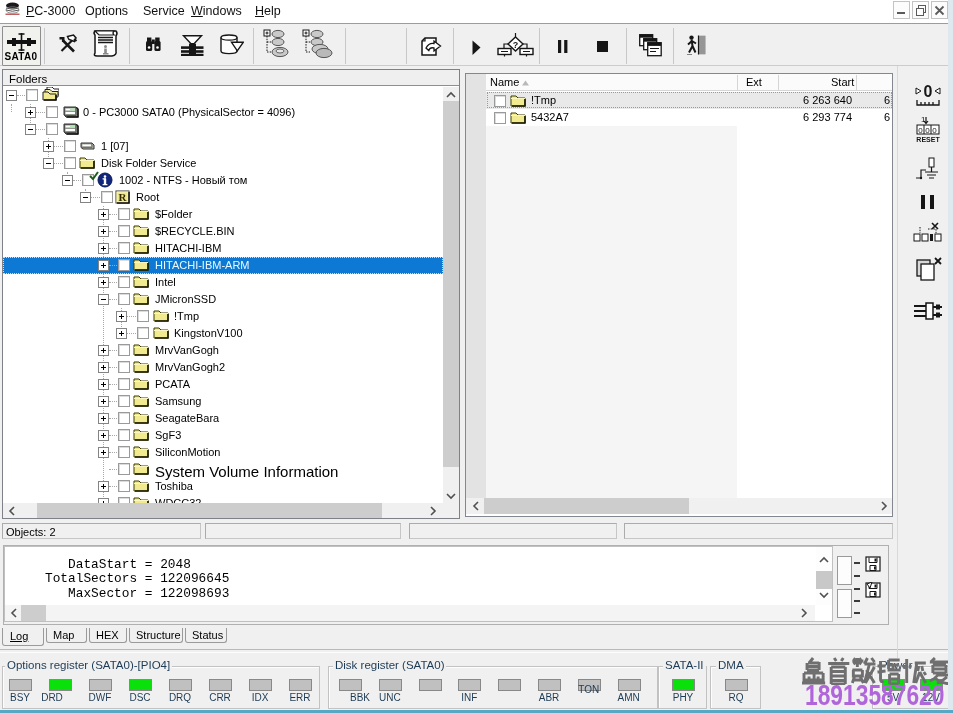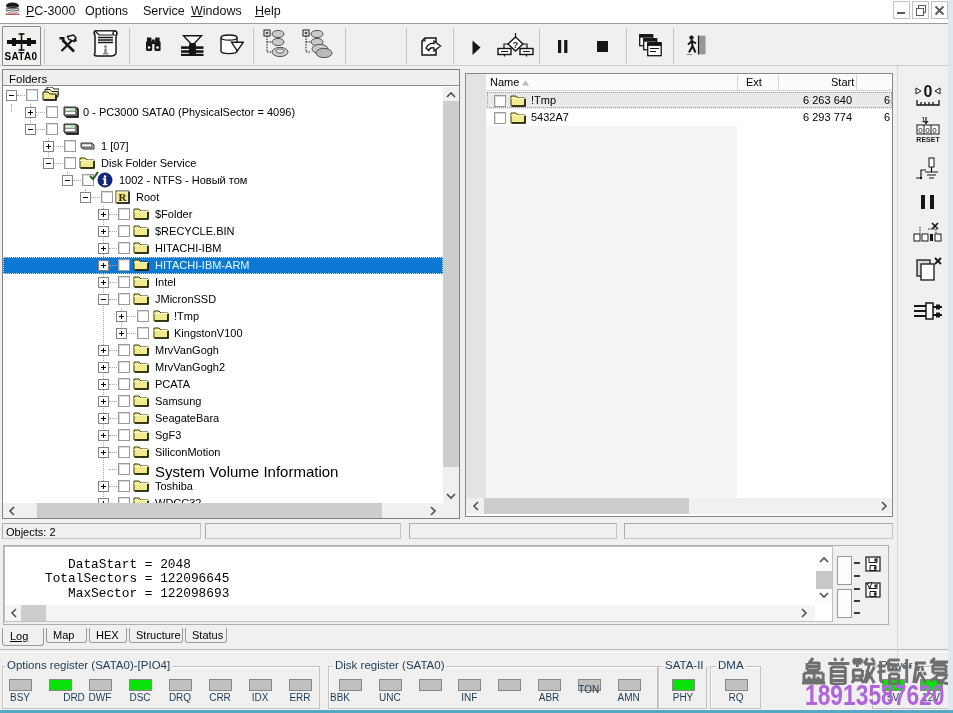--- a/index.html
+++ b/index.html
@@ -577,35 +577,35 @@
 <div class="glabel" style="left:333px;top:659px">Disk register (SATA0)</div>
 <div class="abs" style="left:658px;top:666px;width:49px;height:43px;border:1px solid #c2c2c2;box-shadow:inset 1px 1px 0 #fdfdfd;box-sizing:border-box"></div>
 <div class="glabel" style="left:663px;top:659px">SATA-II</div>
 <div class="abs" style="left:710px;top:666px;width:51px;height:43px;border:1px solid #c2c2c2;box-shadow:inset 1px 1px 0 #fdfdfd;box-sizing:border-box"></div>
 <div class="glabel" style="left:716px;top:659px">DMA</div>
 <div class="abs" style="left:872px;top:666px;width:78px;height:43px;border:1px solid #c2c2c2;box-shadow:inset 1px 1px 0 #fdfdfd;box-sizing:border-box"></div>
 <div class="glabel" style="left:878px;top:659px">Power</div>
 <div class="led ledg" style="left:9px;top:679px"></div>
 <div class="llab" style="left:20px;top:692px;transform:translateX(-50%)">BSY</div>
 <div class="led ledon" style="left:49px;top:679px"></div>
-<div class="llab" style="left:74px;top:692px;transform:translateX(-50%)">DRD</div>
+<div class="llab" style="left:52px;top:692px;transform:translateX(-50%)">DRD</div>
 <div class="led ledg" style="left:89px;top:679px"></div>
 <div class="llab" style="left:100px;top:692px;transform:translateX(-50%)">DWF</div>
 <div class="led ledon" style="left:129px;top:679px"></div>
 <div class="llab" style="left:140px;top:692px;transform:translateX(-50%)">DSC</div>
 <div class="led ledg" style="left:169px;top:679px"></div>
 <div class="llab" style="left:180px;top:692px;transform:translateX(-50%)">DRQ</div>
 <div class="led ledg" style="left:209px;top:679px"></div>
 <div class="llab" style="left:220px;top:692px;transform:translateX(-50%)">CRR</div>
 <div class="led ledg" style="left:249px;top:679px"></div>
 <div class="llab" style="left:260px;top:692px;transform:translateX(-50%)">IDX</div>
 <div class="led ledg" style="left:289px;top:679px"></div>
 <div class="llab" style="left:300px;top:692px;transform:translateX(-50%)">ERR</div>
 <div class="led ledg" style="left:339.0px;top:679px"></div>
-<div class="llab" style="left:340px;top:692px;transform:translateX(-50%)">BBK</div>
+<div class="llab" style="left:360px;top:692px;transform:translateX(-50%)">BBK</div>
 <div class="led ledg" style="left:378.8px;top:679px"></div>
 <div class="llab" style="left:389.8px;top:692px;transform:translateX(-50%)">UNC</div>
 <div class="led ledg" style="left:418.6px;top:679px"></div>
 <div class="led ledg" style="left:458.4px;top:679px"></div>
 <div class="llab" style="left:469.4px;top:692px;transform:translateX(-50%)">INF</div>
 <div class="led ledg" style="left:498.2px;top:679px"></div>
 <div class="led ledg" style="left:538.0px;top:679px"></div>
 <div class="llab" style="left:549.0px;top:692px;transform:translateX(-50%)">ABR</div>
 <div class="led ledg" style="left:577.8px;top:679px"></div>
 <div class="llab" style="left:588.8px;top:684px;transform:translateX(-50%)">TON</div>

